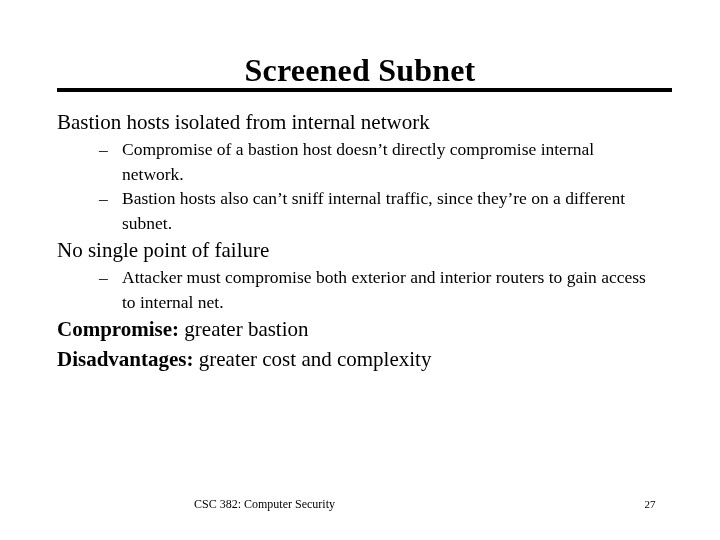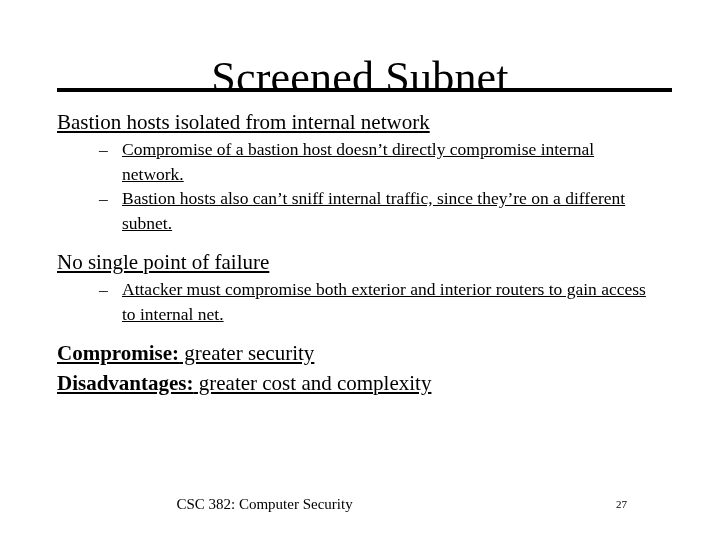--- a/index.html
+++ b/index.html
@@ -26,52 +26,50 @@
   
   .title-block {
     position: absolute;
     left: 0;
     top: 28px;
     width: 720px;
     text-align: center;
   }
   .slide-title {
     display: inline-block;
-    font-size: 44px;
+    font-size: 32px;
     line-height: 42px;
-    font-weight: normal;
+    font-weight: bold;
     letter-spacing: 0.2px;
     white-space: nowrap;
   }
   .title-rule {
     position: absolute;
     left: 57px;
     top: 88px;
     width: 615px;
     height: 4px;
     background: #000000;
   }
 
   
   .body-block {
     position: absolute;
     left: 0;
     top: 107px;
     width: 716px;
-    text-decoration: underline;
   }
   .lvl1 {
     margin: 0;
     padding: 0 40px 0 57px;
     font-size: 21px;
     line-height: 30px;
     white-space: nowrap;
   }
   .lvl1.gap-above {
-    margin-top: 12px;
   }
   .lvl1 .lead {
     font-weight: bold;
   }
   .lvl2-group {
     margin: 0;
     padding: 0;
   }
   .lvl2 {
     position: relative;
@@ -89,28 +87,29 @@
     line-height: 24.5px;
   }
 
   
   .footer-note {
     position: absolute;
     left: 102px;
     top: 496px;
     width: 325px;
     text-align: center;
-    font-size: 15px;
+    font-size: 12px;
     line-height: 16px;
   }
   .footer-page {
     position: absolute;
-    left: 616px;
+    left: 600px;
     top: 496px;
     width: 100px;
+    text-align: center;
     font-size: 11px;
     line-height: 16px;
   }
 </style>
 </head>
 <body>
 
 <div class="slide">
 
   <div class="title-block">
@@ -134,21 +133,21 @@
 
     <p class="lvl1 gap-above">No single point of failure</p>
     <div class="lvl2-group">
       <p class="lvl2">
         <span class="dash">–</span>
         <span>Attacker must compromise both exterior and interior routers to gain access to internal net.</span>
       </p>
     </div>
 
     <p class="lvl1 gap-above">
-      <span class="lead">Compromise:</span><span> greater security</span>
+      <span class="lead">Compromise:</span><span> greater bastion</span>
     </p>
 
     <p class="lvl1">
       <span class="lead">Disadvantages:</span><span> greater cost and complexity</span>
     </p>
 
   </div>
 
   <div class="footer-note">CSC 382: Computer Security</div>
   <div class="footer-page">27</div>

